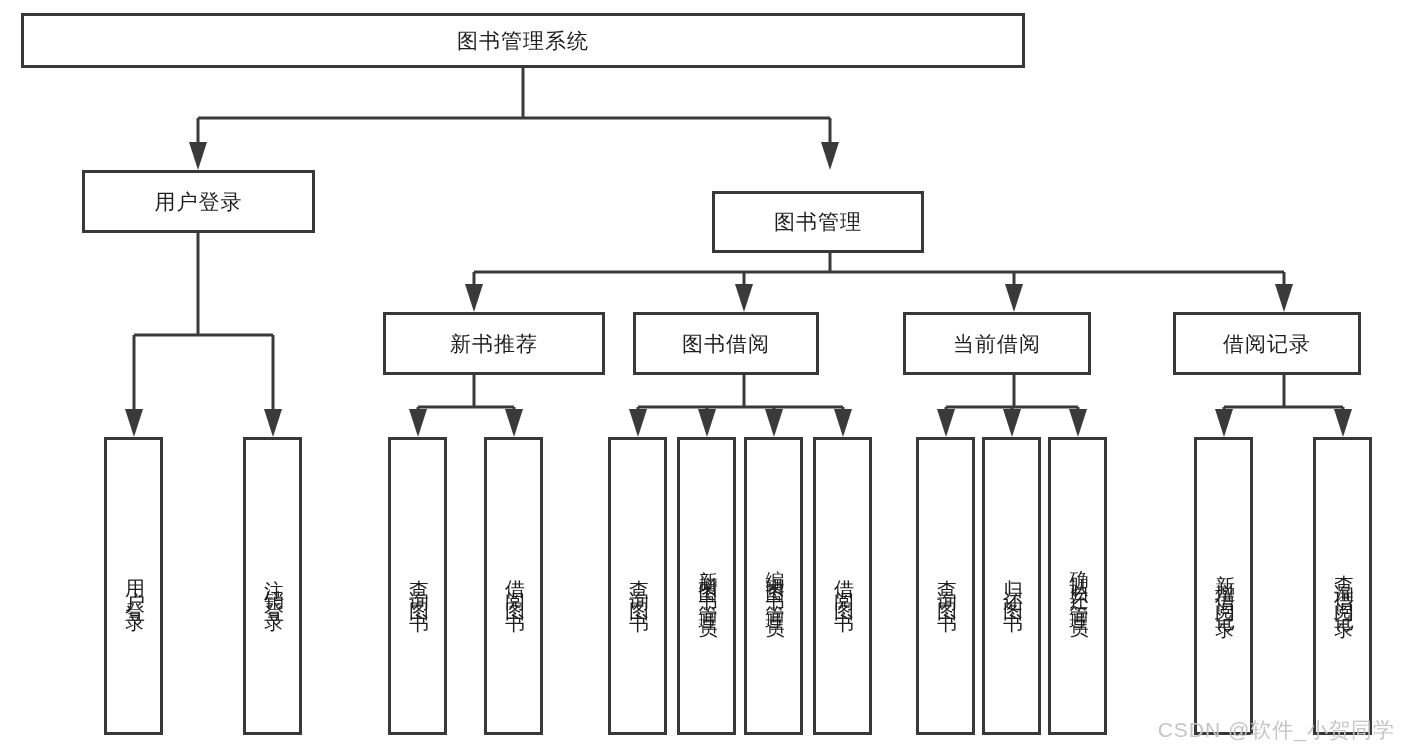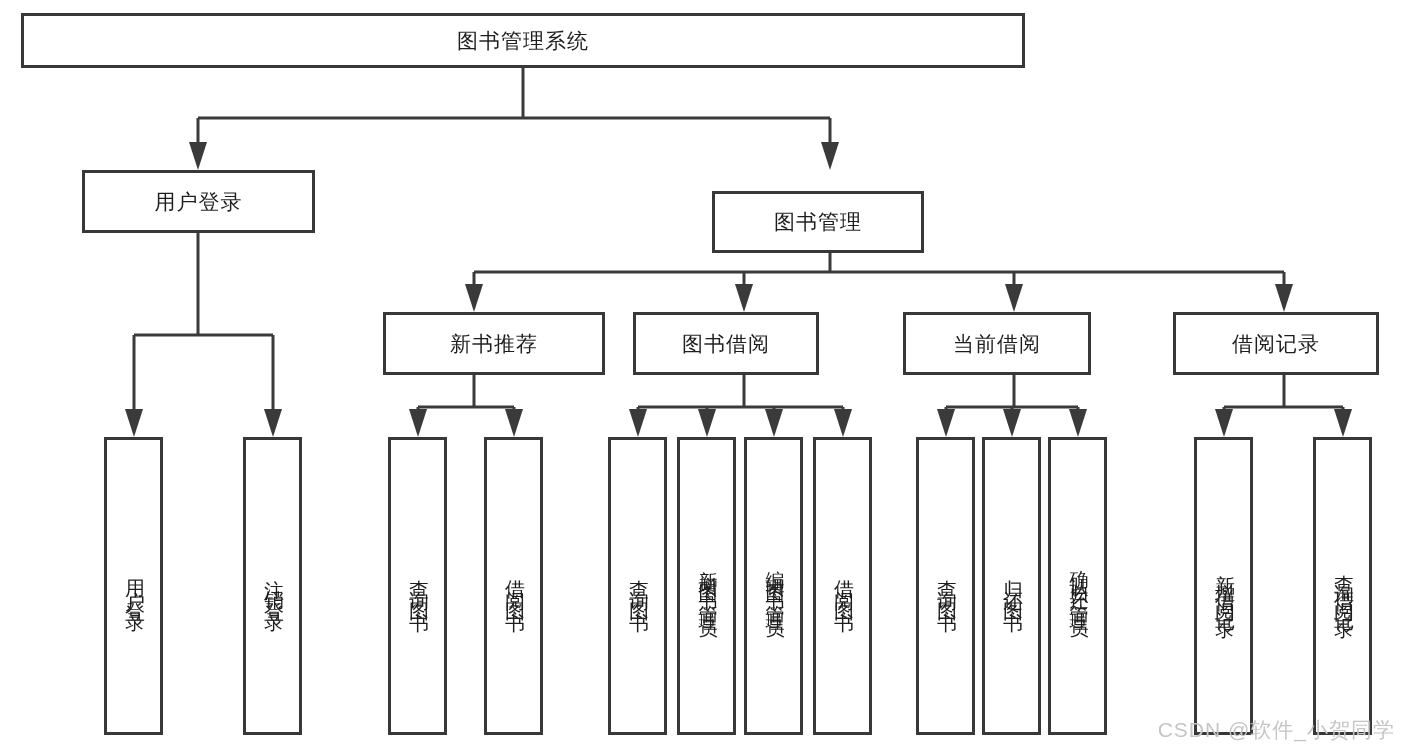--- a/index.html
+++ b/index.html
@@ -130,21 +130,21 @@
   </svg>
 
   <div class="node hnode" style="left:21px; top:13px; width:1004px; height:55px;">图书管理系统</div>
 
   <div class="node hnode" style="left:82px; top:170px; width:233px; height:63px;">用户登录</div>
   <div class="node hnode" style="left:712px; top:170px; width:212px; height:62px;margin-top:21px;">图书管理</div>
 
   <div class="node hnode" style="left:363px; top:312px; width:222px; height:63px;margin-left:20px;">新书推荐</div>
   <div class="node hnode" style="left:633px; top:312px; width:186px; height:63px;">图书借阅</div>
   <div class="node hnode" style="left:903px; top:312px; width:188px; height:63px;">当前借阅</div>
-  <div class="node hnode" style="left:1173px; top:312px; width:206px; height:63px;">借阅记录</div>
+  <div class="node hnode" style="left:1173px; top:312px; width:188px; height:63px;">借阅记录</div>
 
   <div class="node leaf" style="left:104px;">
     <span class="leaf-label">用户登录</span>
   </div>
   <div class="node leaf" style="left:243px;">
     <span class="leaf-label">注销登录</span>
   </div>
 
   <div class="node leaf" style="left:388px;">
     <span class="leaf-label">查询图书</span>

